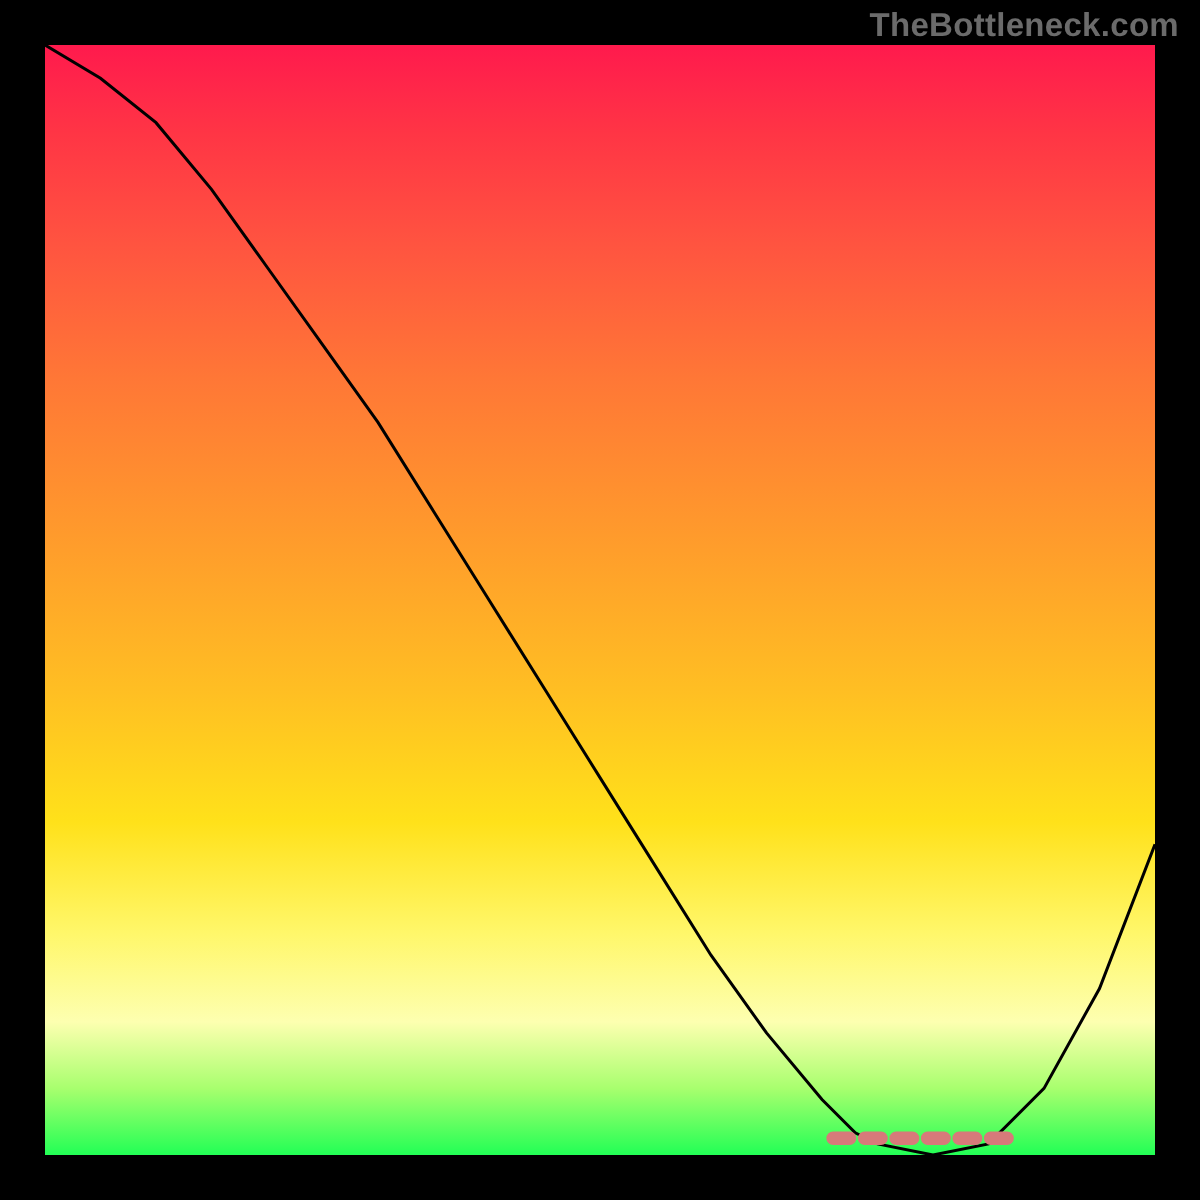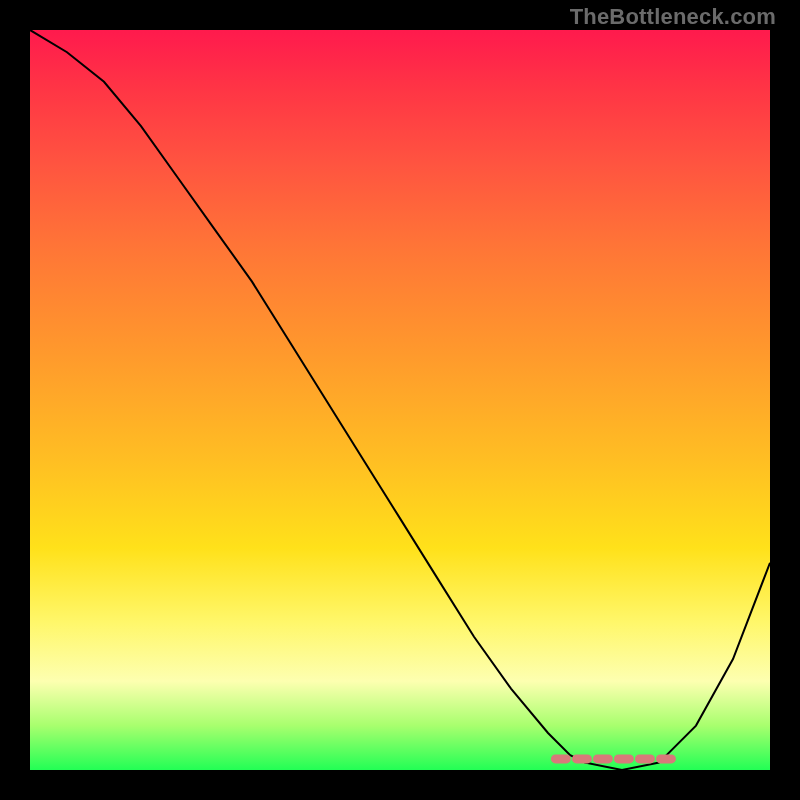--- a/index.html
+++ b/index.html
@@ -12,21 +12,21 @@
   }
   .frame {
     position: relative;
     width: 800px;
     height: 800px;
     background: #000;
   }
   .watermark {
     position: absolute;
     top: 4px;
-    right: 24px;
+    right: 14px;
     color: #6b6b6b;
     font-family: Arial, Helvetica, sans-serif;
     font-size: 22px;
     font-weight: 600;
     letter-spacing: 0.2px;
     z-index: 10;
   }
   .plot {
     position: absolute;
     left: 30px;

